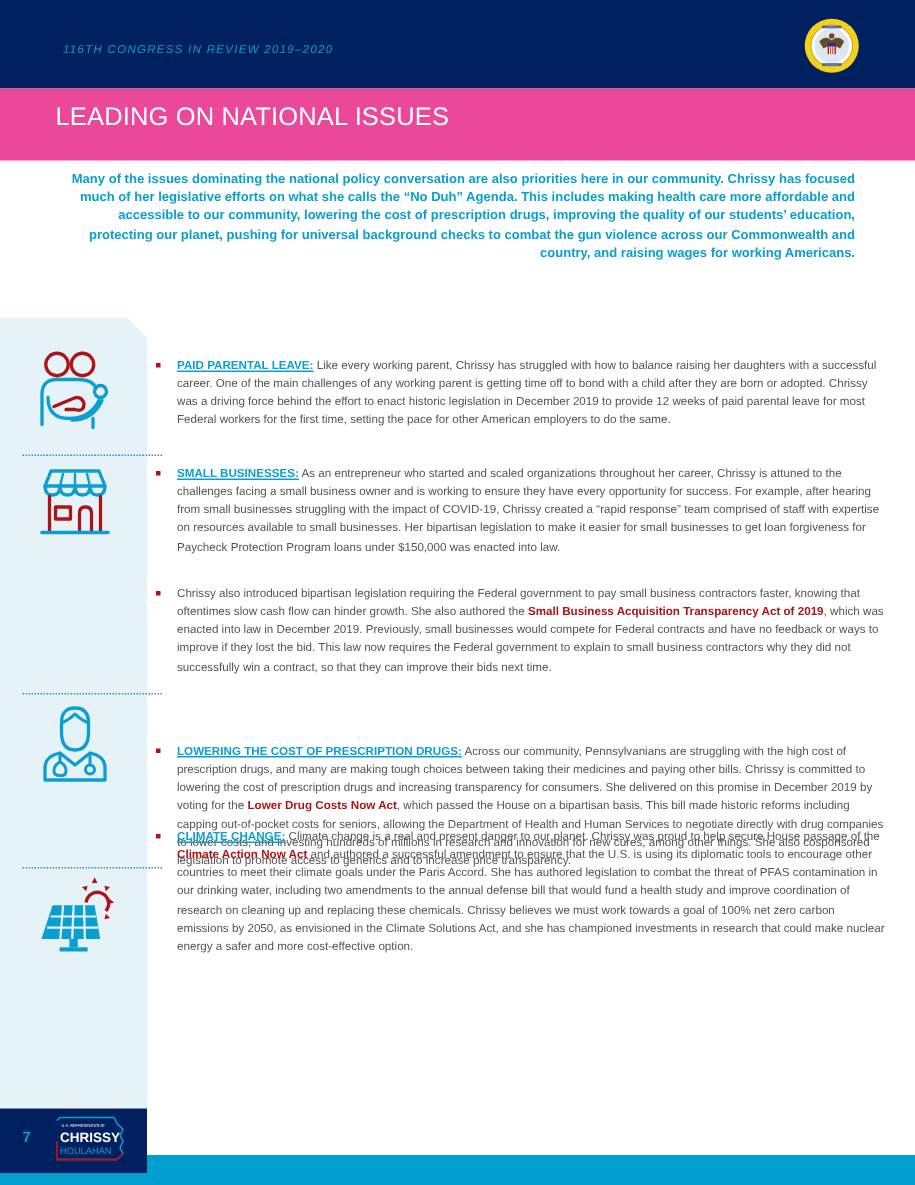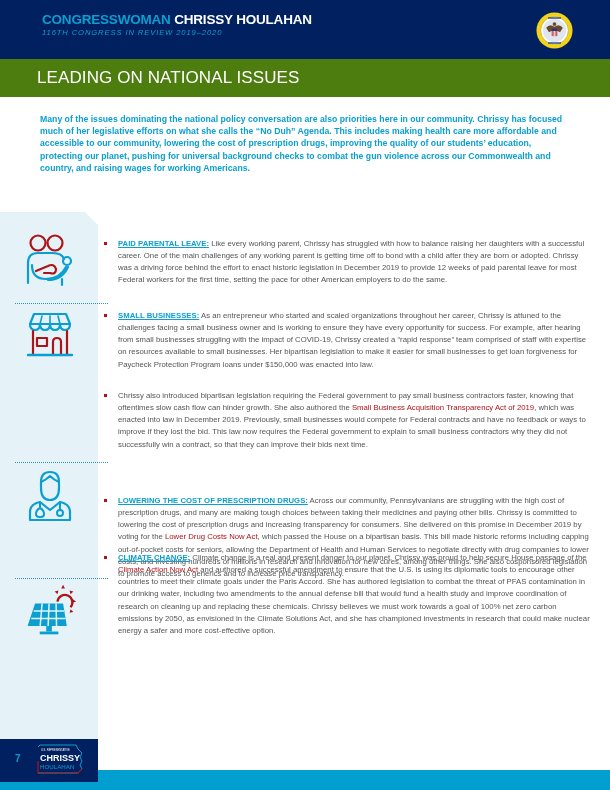--- a/index.html
+++ b/index.html
@@ -6,52 +6,48 @@
   html, body { width: 610px; height: 790px; background: #ffffff; overflow: hidden; }
   body { position: relative; font-family: "Liberation Sans", sans-serif; }
 
   .header { position: absolute; left: 0; top: 0; width: 610px; height: 59px; background: #002060; }
   .header-title { position: absolute; left: 42px; top: 12px; font-size: 13.5px; font-weight: bold; letter-spacing: -0.2px; white-space: nowrap; }
   .header-title .t1 { color: #0a9fd0; }
   .header-title .t2 { color: #ffffff; }
   .header-sub { position: absolute; left: 42px; top: 28px; font-size: 7.6px; color: #0a9fd0; letter-spacing: 0.9px; white-space: nowrap; font-style: italic; }
   .seal { position: absolute; left: 536px; top: 12px; width: 37px; height: 37px; }
 
-  .banner { position: absolute; left: 0; top: 59px; width: 610px; height: 38px; background: #4d7c0f; padding-left: 32px; }
+  .banner { position: absolute; left: 0; top: 59px; width: 610px; height: 48px; background: #ec4899; padding-left: 32px; }
   .banner-title { position: absolute; left: 37px; top: 9px; font-size: 17px; color: #ffffff; letter-spacing: 0.1px; white-space: nowrap; }
 
-  .intro { position: absolute; left: 40px; top: 113px; width: 530px; font-size: 8.7px; line-height: 12.2px; color: #0a9fd0; font-weight: bold; }
+  .intro { position: absolute; left: 40px; top: 113px; width: 530px; font-size: 8.7px; line-height: 12.2px; color: #0a9fd0; font-weight: bold; text-align: right; }
 
   .side-panel { position: absolute; left: 0; top: 212px; width: 98px; height: 527px; background: #e5f3f9;
     clip-path: polygon(0 0, 85px 0, 98px 13px, 98px 100%, 0 100%); }
 
   .divider { position: absolute; left: 15px; width: 93px; height: 0; border-top: 1px dotted #2f8fc0; }
 
   .icon { position: absolute; left: 22px; width: 56px; height: 56px; }
 
   .item { position: absolute; left: 104px; width: 486px; font-size: 7.75px; line-height: 12.15px; color: #555555; }
   .bullet { position: absolute; left: 0; top: 4px; width: 3px; height: 3px; background: #ad1417; }
   .item-text { padding-left: 14px; }
   .lead { color: #0a9fd0; font-weight: bold; text-decoration: underline; }
-  .act { color: #ad1417; font-weight: normal; }
+  .act { color: #ad1417; font-weight: bold; }
 
   .footer-block { position: absolute; left: 0; top: 739px; width: 98px; height: 43px; background: #002060; }
   .page-num { position: absolute; left: 15px; top: 753px; font-size: 10px; font-weight: bold; color: #0a9fd0; }
   .footer-logo { position: absolute; left: 36px; top: 743px; width: 48px; height: 32px; }
   .footer-bar { position: absolute; left: 98px; top: 770px; width: 512px; height: 20px; background: #009fcf; }
   .footer-bar-left { position: absolute; left: 0; top: 782px; width: 98px; height: 8px; background: #009fcf; }
 </style>
 </head>
 <body>
 
 <div class="header">
-  <div class="header-title">
-    <span class="t1">CONGRESSWOMAN</span>
-    <span class="t2">CHRISSY HOULAHAN</span>
-  </div>
   <div class="header-sub">116TH CONGRESS IN REVIEW 2019–2020</div>
   <svg class="seal" viewBox="0 0 40 40">
     <circle cx="20" cy="20" r="19.5" fill="#f2d21a"></circle>
     <circle cx="20" cy="20" r="15" fill="#ffffff" stroke="#c9a90f" stroke-width="0.8"></circle>
     <circle cx="20" cy="20" r="12.5" fill="#dfe6ef"></circle>
     <path d="M11 17 Q15 12 20 16 Q25 12 29 17 L26 22 L20 19 L14 22 Z" fill="#6b4a2a"></path>
     <rect x="17" y="18" width="6" height="8" fill="#b22222"></rect>
     <rect x="17" y="18" width="6" height="2.5" fill="#1d3a8a"></rect>
     <line x1="18.5" y1="20.5" x2="18.5" y2="26" stroke="#fff" stroke-width="0.8"></line>
     <line x1="20" y1="20.5" x2="20" y2="26" stroke="#fff" stroke-width="0.8"></line>

